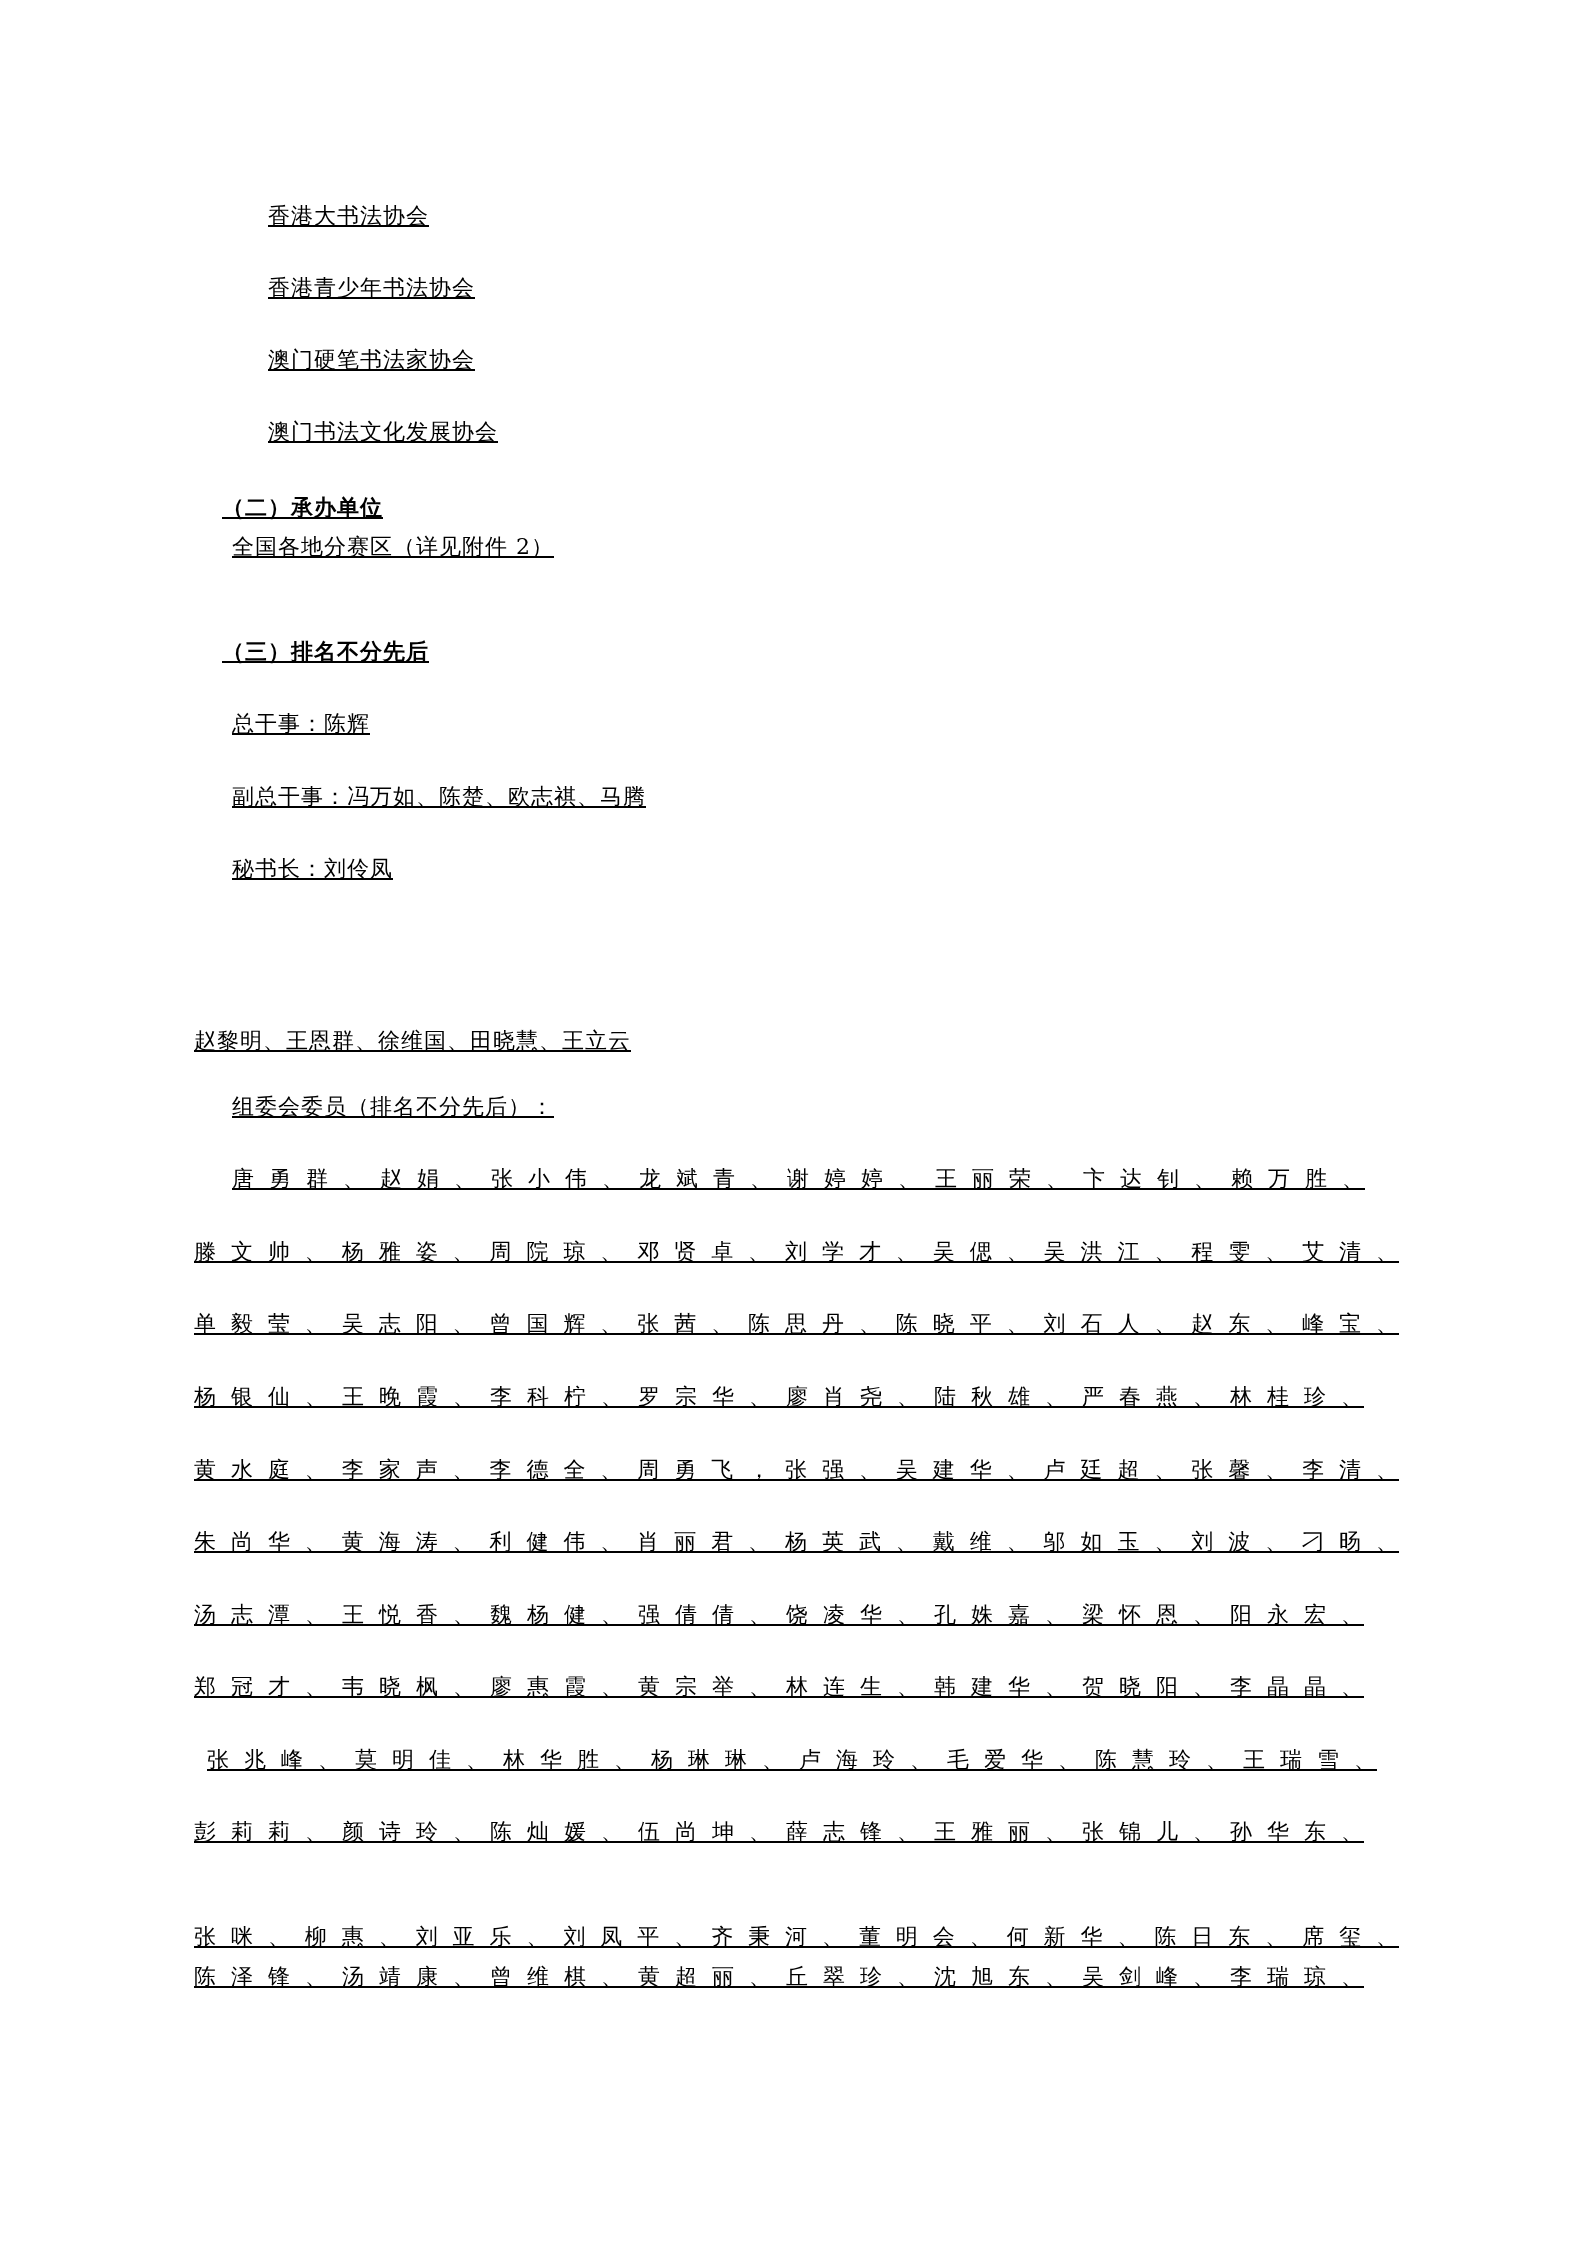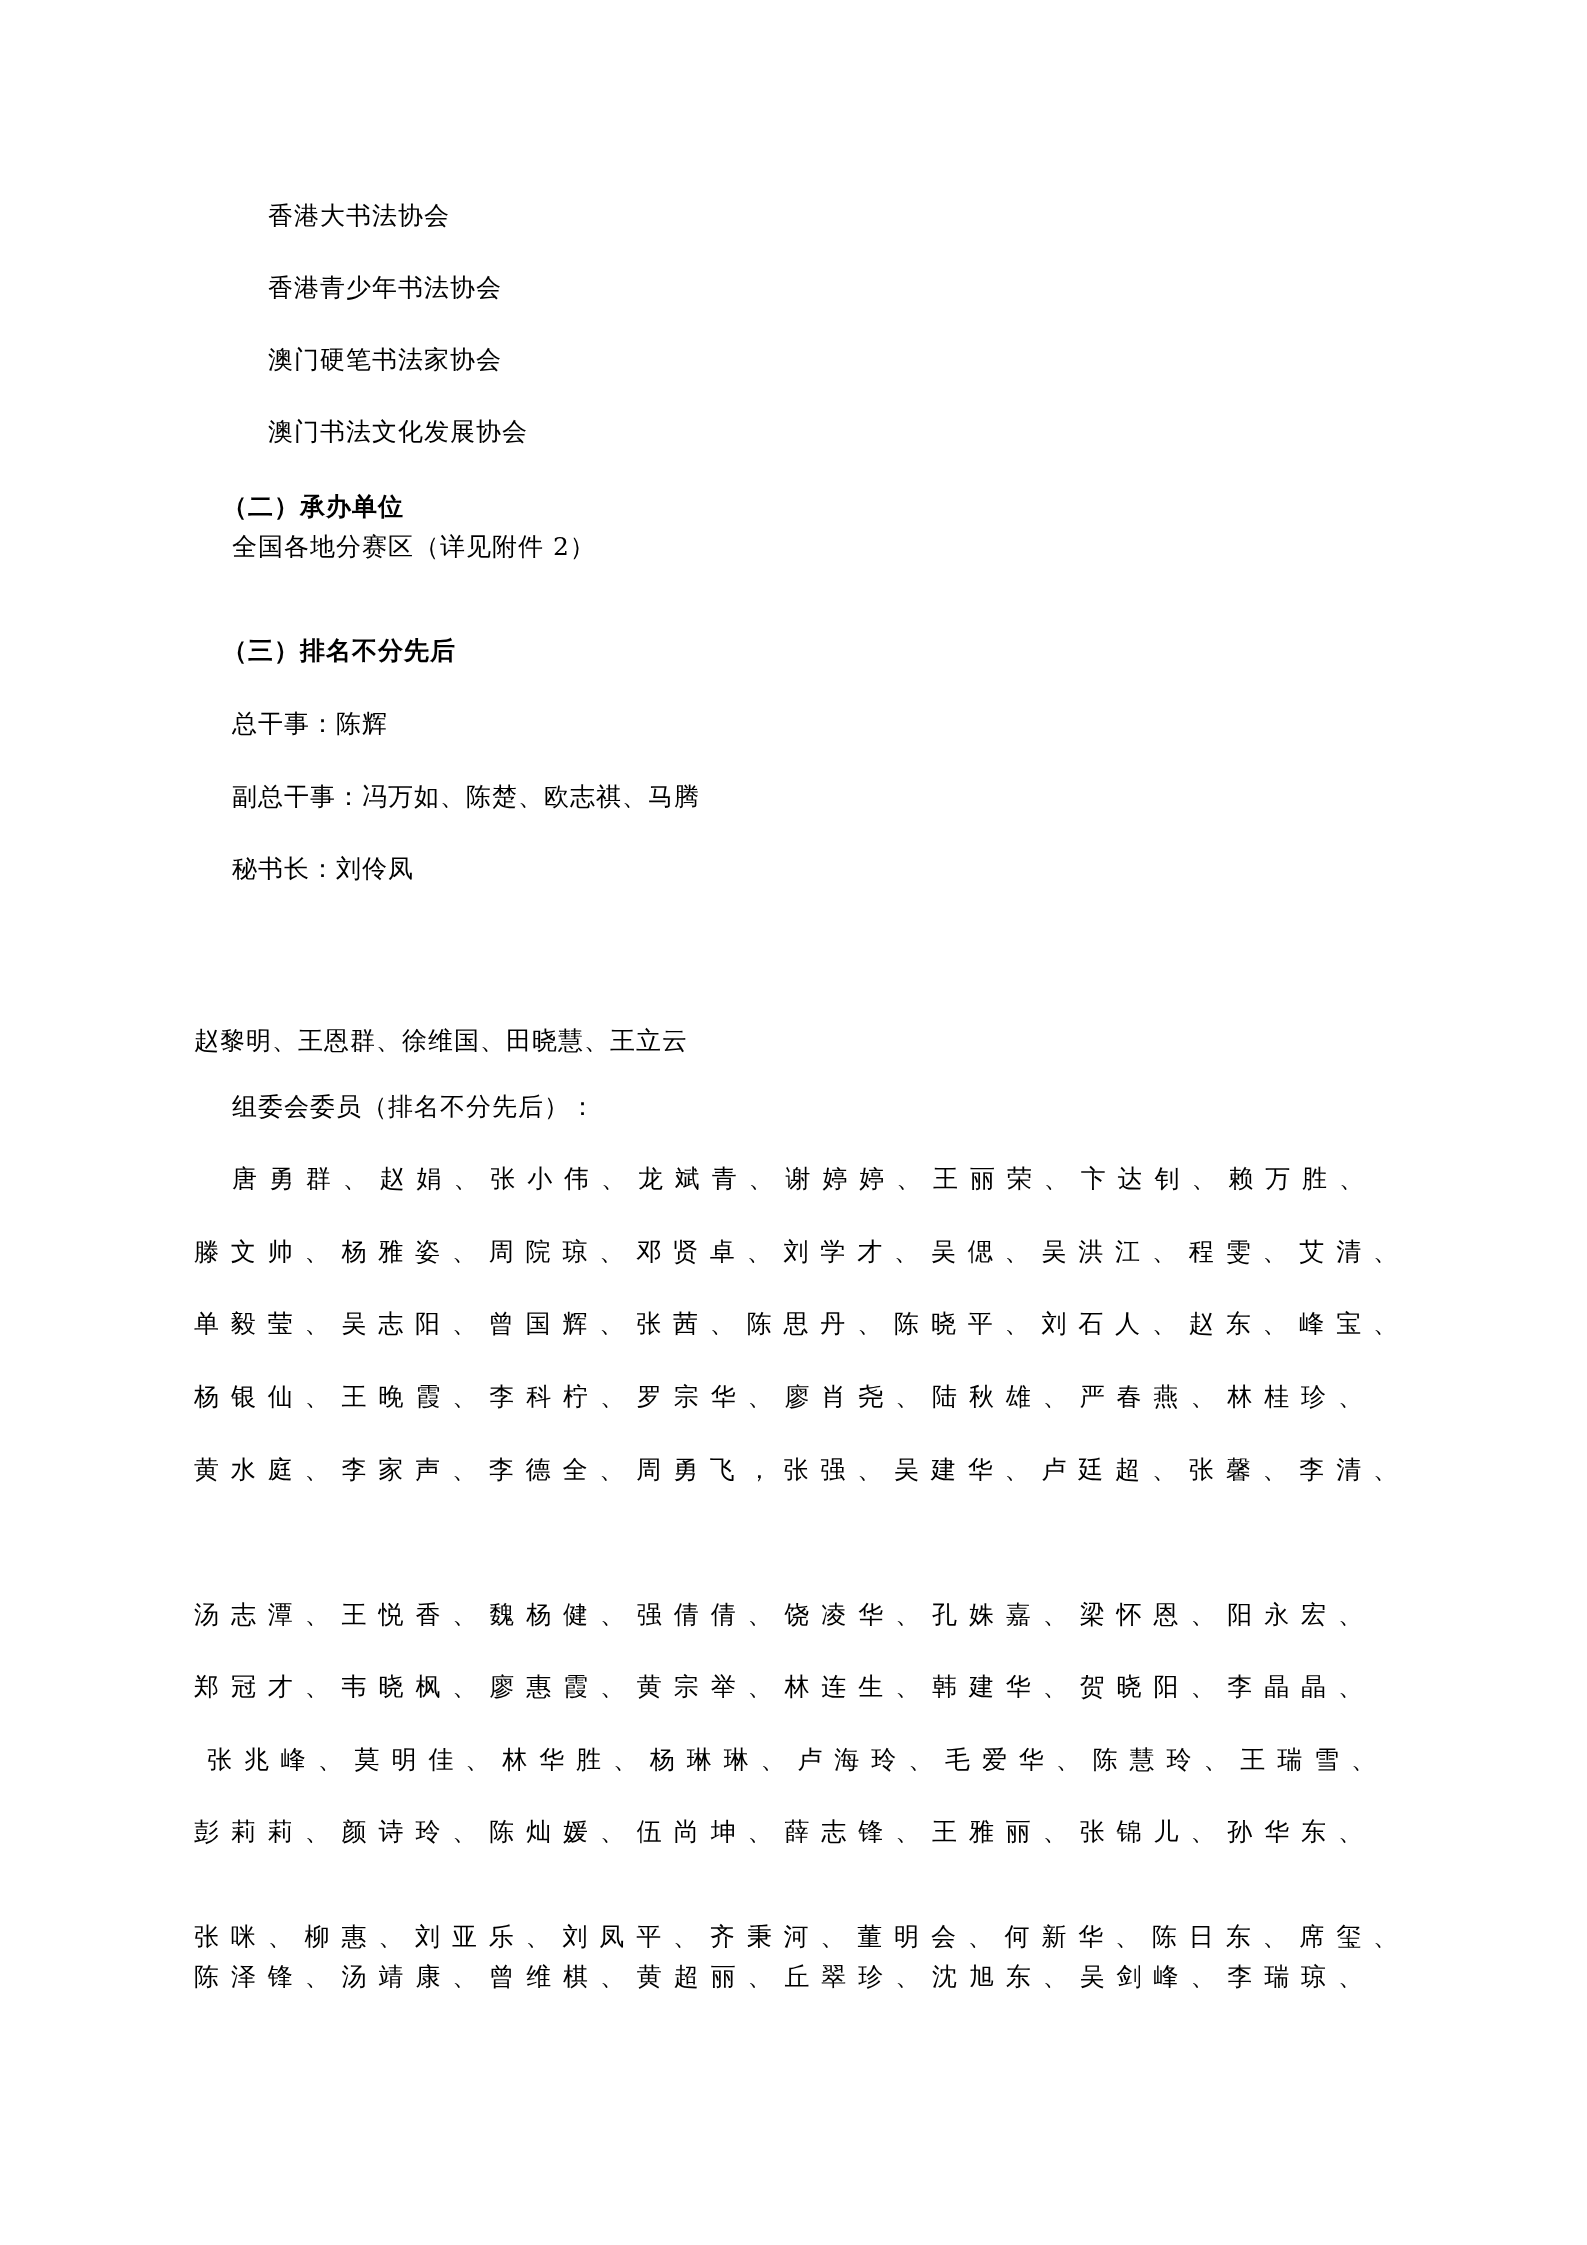--- a/index.html
+++ b/index.html
@@ -18,24 +18,25 @@
     .page {
       position: absolute;
       left: 0;
       top: 0;
       width: 1587px;
       height: 2245px;
       background: #ffffff;
     }
     .line {
       position: absolute;
-      font-size: 25px;
+      font-size: 22px;
       line-height: 40px;
       white-space: nowrap;
       letter-spacing: 1px;
+      text-decoration: underline;
     }
     .line.heading {
       font-weight: bold;
     }
     .line.full {
       width: 1205px;
       text-align: justify;
       text-align-last: justify;
       text-justify: inter-character;
     }
@@ -67,20 +68,21 @@
 
   <div class="line x-left" style="top:1021px;">赵黎明、王恩群、徐维国、田晓慧、王立云</div>
 
   <div class="line x-ind" style="top:1087px;text-align:right;">组委会委员（排名不分先后）：</div>
 
   <div class="line full indented x-ind" style="top:1159px; width:1133px;">唐勇群、赵娟、张小伟、龙斌青、谢婷婷、王丽荣、卞达钊、赖万胜、</div>
   <div class="line full x-left" style="top:1232px;">滕文帅、杨雅姿、周院琼、邓贤卓、刘学才、吴偲、吴洪江、程雯、艾清、</div>
   <div class="line full x-left" style="top:1304px;">单毅莹、吴志阳、曾国辉、张茜、陈思丹、陈晓平、刘石人、赵东、峰宝、</div>
   <div class="line full x-left" style="top:1377px; width:1170px;">杨银仙、王晚霞、李科柠、罗宗华、廖肖尧、陆秋雄、严春燕、林桂珍、</div>
   <div class="line full x-left" style="top:1450px;">黄水庭、李家声、李德全、周勇飞，张强、吴建华、卢廷超、张馨、李清、</div>
+  <div class="line full x-left" style="top:1522px;">朱尚华、黄海涛、利健伟、肖丽君、杨英武、戴维、邬如玉、刘波、刁旸、</div>
   <div class="line full x-left" style="top:1595px; width:1170px;">汤志潭、王悦香、魏杨健、强倩倩、饶凌华、孔姝嘉、梁怀恩、阳永宏、</div>
   <div class="line full x-left" style="top:1667px; width:1170px;">郑冠才、韦晓枫、廖惠霞、黄宗举、林连生、韩建华、贺晓阳、李晶晶、</div>
   <div class="line full x-left" style="top:1740px; width:1170px;margin-left:13px;">张兆峰、莫明佳、林华胜、杨琳琳、卢海玲、毛爱华、陈慧玲、王瑞雪、</div>
   <div class="line full x-left" style="top:1812px; width:1170px;">彭莉莉、颜诗玲、陈灿媛、伍尚坤、薛志锋、王雅丽、张锦儿、孙华东、</div>
   <div class="line full x-left" style="top:1885px;margin-top:32px;">张咪、柳惠、刘亚乐、刘凤平、齐秉河、董明会、何新华、陈日东、席玺、</div>
   <div class="line full x-left" style="top:1957px; width:1170px;">陈泽锋、汤靖康、曾维棋、黄超丽、丘翠珍、沈旭东、吴剑峰、李瑞琼、</div>
 
 </div>
 
 </body></html>

